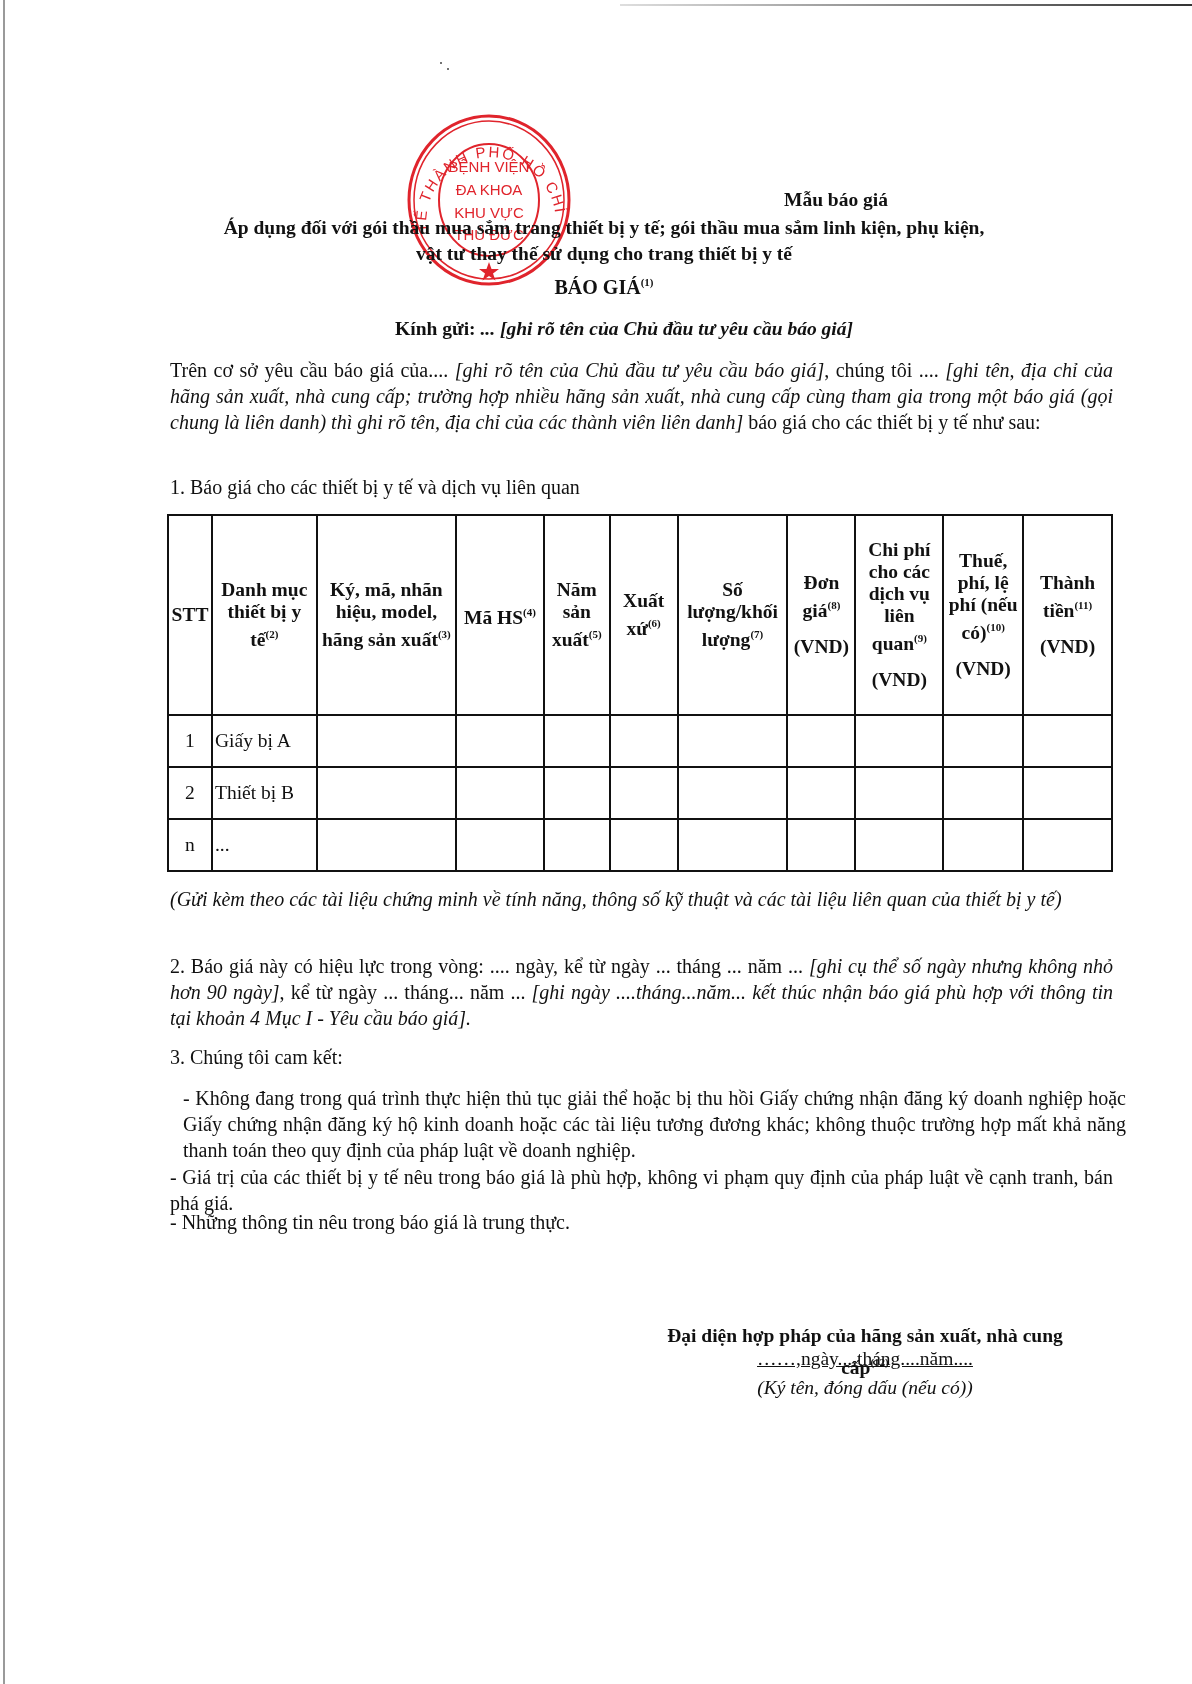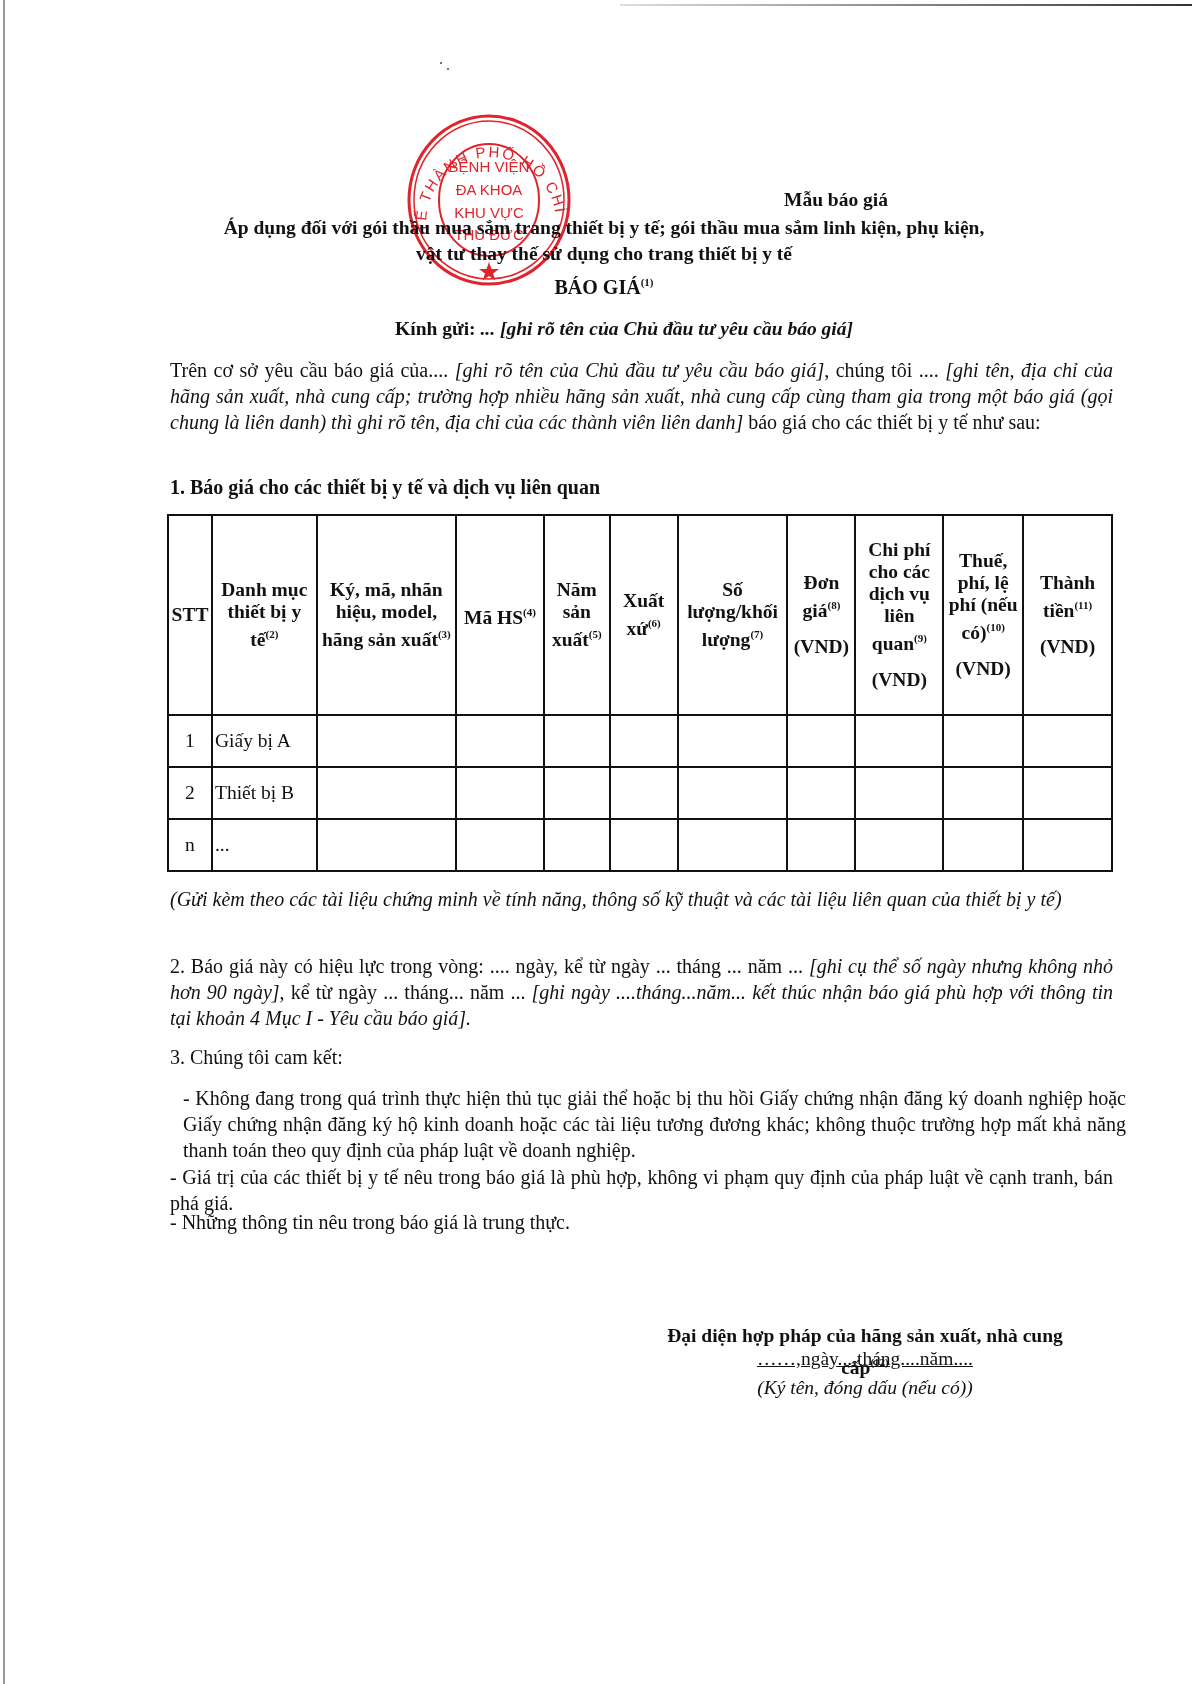--- a/index.html
+++ b/index.html
@@ -20,21 +20,21 @@
     .t-form { top: 189px; left: 240px; }
     .t-apply { top: 217px; }
     .t-apply2 { top: 243px; }
     .t-title { top: 276px; font-size: 20px; }
     .t-title sup, .sig sup, th sup { font-size: 11px; }
     .t-to { top: 318px; padding-left: 20px; }
     .t-to i { font-weight: bold; }
 
     .para { position: absolute; left: 170px; width: 943px; font-size: 20px; line-height: 26px; text-align: justify; }
     .p-intro { top: 357px; }
-    .p-sec1 { top: 474px; font-weight: bold; }
+    .p-sec1 { top: 474px; }
 
     table.quote {
       position: absolute; left: 167px; top: 514px; width: 946px;
       border-collapse: collapse; font-size: 19.5px;
     }
     table.quote th, table.quote td { border: 2px solid #111; padding: 0 2px; }
     table.quote th { font-weight: bold; text-align: center; vertical-align: middle; height: 198px; line-height: 22px; }
     table.quote td { height: 50px; vertical-align: middle; }
     table.quote td.stt { text-align: center; }
     .vnd-gap { display: block; margin-top: 14px; }

